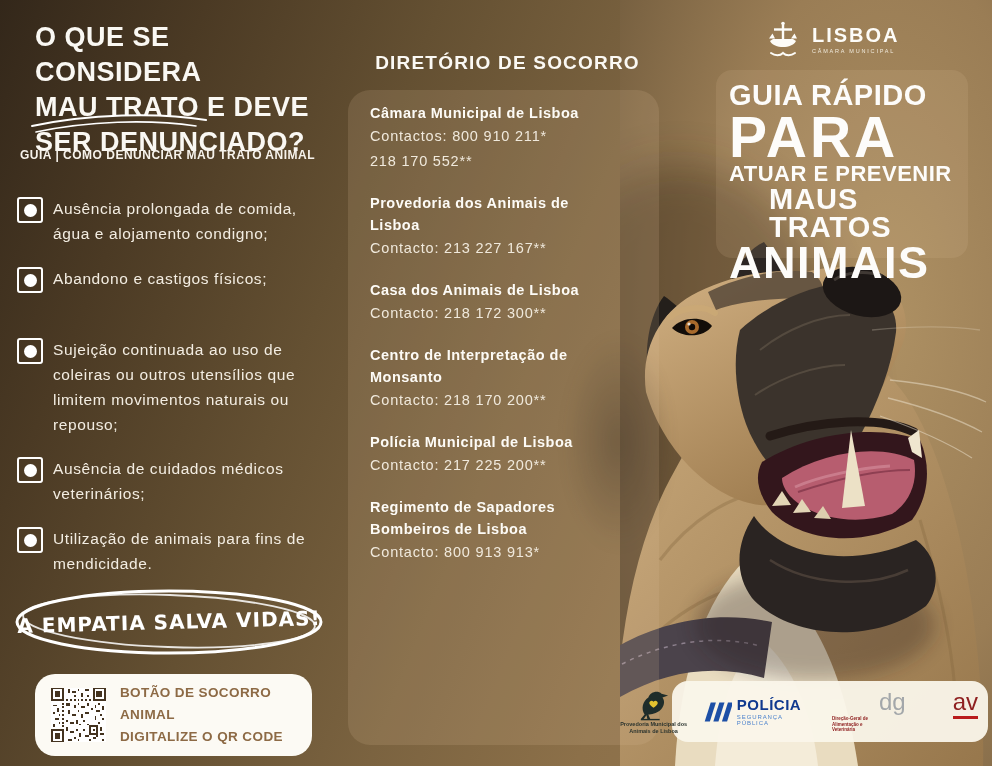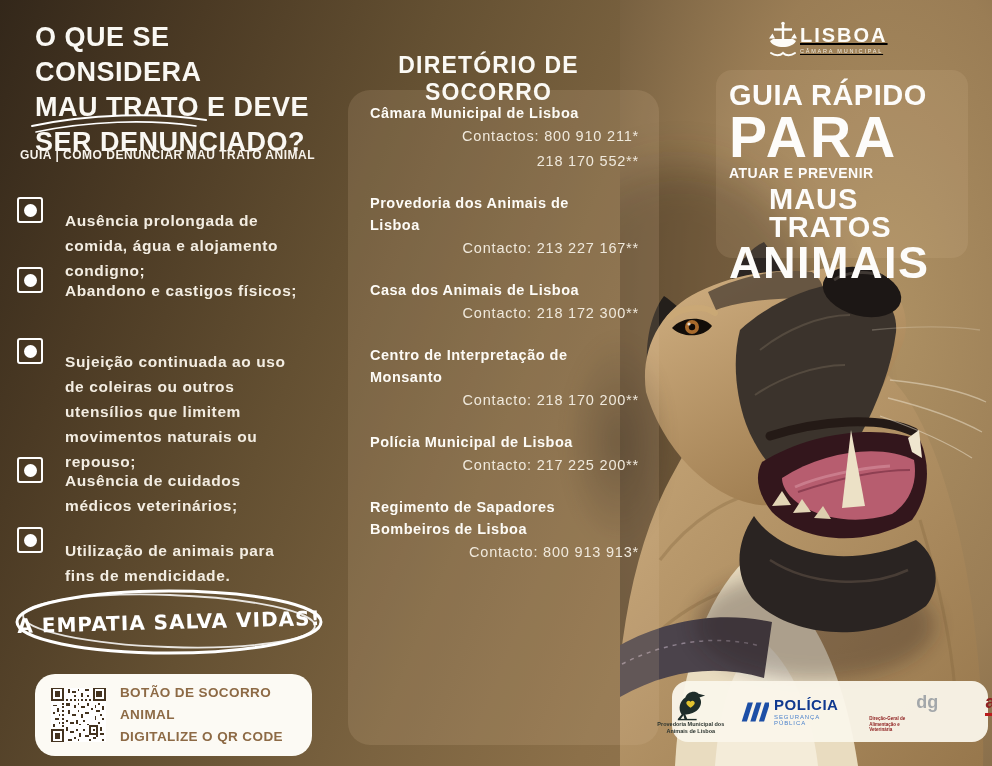--- a/index.html
+++ b/index.html
@@ -10,56 +10,56 @@
     background:linear-gradient(112deg,#33271a 0%,#4b3a24 16%,#645032 34%,#7b6340 52%,#8c7049 68%,#927650 84%,#8b6f4b 100%);
   }
   .abs{position:absolute;}
   
   .h1{left:35px;top:20px;width:300px;color:#faf8f3;font-weight:bold;font-size:27px;line-height:35px;letter-spacing:.5px;z-index:5;}
   .swoosh{left:28px;top:110px;z-index:5;}
   .subhead{left:20px;top:148px;color:#f7f3ec;font-weight:bold;font-size:12px;letter-spacing:.5px;z-index:5;}
   .check-item{left:17px;width:300px;display:flex;gap:10px;z-index:5;}
   .checkbox{flex:0 0 26px;width:26px;height:26px;border:2px solid #fff;border-radius:3px;margin-top:1px;display:flex;align-items:center;justify-content:center;}
   .checkbox .dot{width:13px;height:13px;border-radius:50%;background:#fff;}
-  .check-text{margin:12px;width:262px;color:#f3ede2;font-size:15.5px;line-height:25px;letter-spacing:.6px;font-weight:bold;}
+  .check-text{margin:0;width:262px;color:#f3ede2;font-size:15.5px;line-height:25px;letter-spacing:.6px;}
   .badge{left:10px;top:586px;width:318px;height:72px;z-index:5;}
   .badge svg{position:absolute;left:0;top:0;}
   .badge-text{position:absolute;left:0;top:0;width:100%;height:100%;display:flex;align-items:center;justify-content:center;
     color:#fff;font-family:"DejaVu Sans",sans-serif;font-weight:bold;font-size:20px;letter-spacing:1px;transform:rotate(-1.5deg);}
   .qr-box{left:35px;top:674px;width:277px;height:82px;border-radius:20px;background:#fcfaf4;z-index:5;display:flex;align-items:center;padding-left:16px;gap:14px;}
   .qr-caption{color:#8d6a45;font-weight:bold;font-size:13.5px;line-height:22px;letter-spacing:.4px;}
   
-  .dir-title{left:340px;top:52px;width:297px;text-align:center;color:#fbf9f4;font-weight:bold;font-size:23px;letter-spacing:1.2px;z-index:5;}
+  .dir-title{left:359px;top:52px;width:297px;text-align:center;color:#fbf9f4;font-weight:bold;font-size:19px;letter-spacing:1.2px;z-index:5;}
   .dir-card{left:348px;top:90px;width:311px;height:655px;border-radius:22px;background:rgba(221,194,155,.16);z-index:4;padding:12px 20px 0 22px;}
   .entry{margin-bottom:18px;}
   .entry-name{color:#fdfbf6;font-weight:bold;font-size:14.5px;line-height:22px;letter-spacing:.5px;max-width:252px;}
-  .entry-line{color:#f0e9dc;font-size:14.5px;line-height:25px;letter-spacing:.8px;text-align:right;}
+  .entry-line{color:#f0e9dc;font-size:14.5px;line-height:25px;letter-spacing:.8px;}
   .footnotes{position:absolute;left:22px;bottom:26px;color:#f3ede1;font-size:14px;line-height:26px;letter-spacing:.6px;}
   .dog-shadow{left:528px;top:292px;width:150px;height:300px;z-index:3;
     background:radial-gradient(50% 50% at 60% 50%,rgba(42,32,22,.42),rgba(42,32,22,0) 72%);filter:blur(6px);}
   
   .photo{left:620px;top:0;width:372px;height:766px;z-index:1;}
-  .lisboa-logo{left:766px;top:20px;display:flex;align-items:center;gap:0;z-index:5;text-decoration:underline;}
+  .lisboa-logo{left:766px;top:20px;display:flex;align-items:center;gap:12px;z-index:5;}
   .lisboa-name{color:#fdfcf8;font-weight:bold;font-size:20px;letter-spacing:2px;line-height:22px;}
   .lisboa-sub{color:#f0e9db;font-size:5.5px;letter-spacing:1.8px;margin-top:2px;}
   .title-box{left:716px;top:70px;width:252px;height:188px;border-radius:16px;background:rgba(228,202,162,.13);z-index:5;padding:8px 0 0 13px;color:#fdfcfa;font-weight:bold;}
   .t1{font-size:29px;line-height:34px;letter-spacing:.5px;}
   .t2{font-size:57px;line-height:50px;letter-spacing:3px;}
-  .t3{font-size:14px;line-height:23px;letter-spacing:.5px;}
+  .t3{font-size:22px;line-height:23px;letter-spacing:.5px;}
   .t4{font-size:29px;line-height:28px;letter-spacing:1px;margin-left:40px;}
   .t5{font-size:45px;line-height:44px;letter-spacing:1.5px;}
   .logo-bar{left:672px;top:681px;width:316px;height:61px;border-radius:16px;background:rgba(250,245,234,.95);z-index:6;
-    display:flex;align-items:center;justify-content:center;padding:0 10px;gap:13px;}
+    display:flex;align-items:center;justify-content:flex-end;padding:0 10px;gap:13px;}
   .partner{display:flex;flex-direction:column;align-items:center;}
   .prov-caption{font-size:5.5px;line-height:6.5px;color:#2a332e;text-align:center;width:72px;font-weight:bold;}
   .policia{display:flex;align-items:center;gap:5px;}
   .policia-title{color:#10398f;font-weight:bold;font-size:15px;letter-spacing:.5px;line-height:15px;}
   .policia-sub{color:#4b82cc;font-size:6px;letter-spacing:.9px;margin-top:2px;}
   .dgav{display:flex;flex-direction:column;align-items:flex-start;line-height:1;}
-  .dgav-word{font-size:18px;font-weight:bold;line-height:24px;margin-left:47px;}
+  .dgav-word{font-size:24px;font-weight:normal;line-height:24px;margin-left:47px;}
   .dgav-gray{color:#a3a7aa;}
   .dgav-red{color:#8f2020;border-bottom:3px solid #b91c1c;padding-bottom:1px;}
   .dgav-caption{font-size:4.5px;line-height:5.5px;color:#8f2020;width:52px;margin-top:2px;font-weight:bold;}
 </style>
 </head>
 <body>
 
 <div id="page">
 
   <svg class="abs photo" viewBox="0 0 372 766" width="372" height="766">

